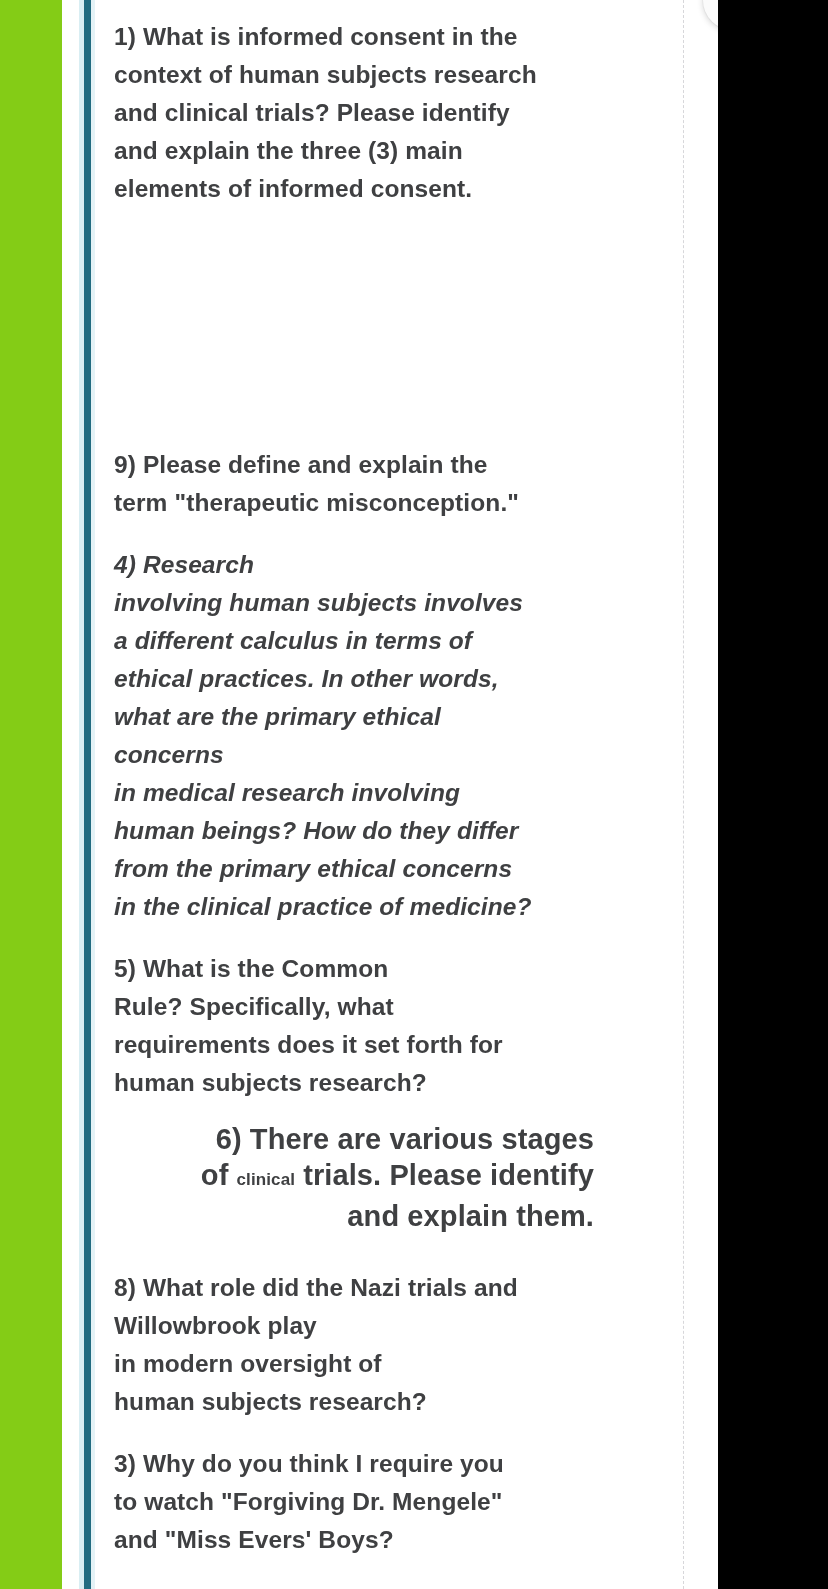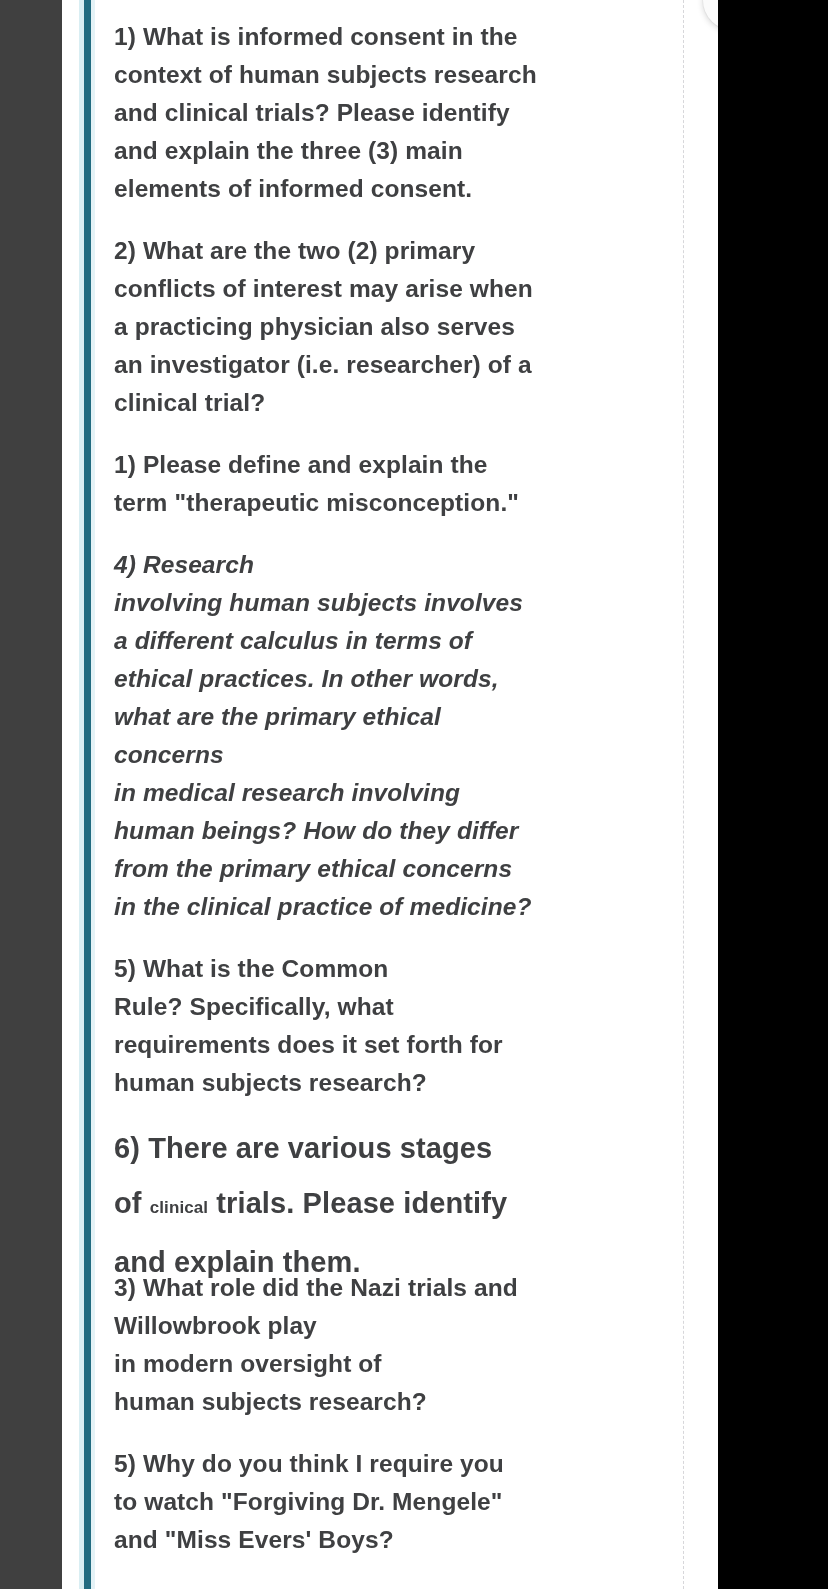--- a/index.html
+++ b/index.html
@@ -13,21 +13,21 @@
     height: 1589px;
     overflow: hidden;
     font-family: "Liberation Sans", "DejaVu Sans", sans-serif;
   }
 
   
   #viewport {
     position: relative;
     width: 680px;
     height: 1589px;
-    background: #404040;
+    background: #84cc16;
   }
 
   
   #page {
     position: absolute;
     left: 62px;
     top: 0;
     width: 656px;
     height: 1589px;
     background: #ffffff;
@@ -95,21 +95,22 @@
   #q3 { position: absolute; top: 446px;  left: 0; width: 470px; }
   #q4 { position: absolute; top: 546px;  left: 0; width: 470px; font-style: italic; }
   #q5 { position: absolute; top: 950px;  left: 0; width: 470px; }
   #q6 { position: absolute; top: 1121px; left: 0; width: 480px; }
   #q7 { position: absolute; top: 1269px; left: 0; width: 470px; }
   #q8 { position: absolute; top: 1445px; left: 0; width: 470px; }
 
   
   #q6 .qa-block {
     font-size: 29px;
-    line-height: 55px;
+    line-height: 36px;
+    text-align: right;
   }
   
   #q6 .inline-small {
     font-size: 17px;
   }
 
   
   #next-button {
     position: absolute;
     left: 641px;
@@ -142,30 +143,23 @@
     <div id="content">
 
       <div id="q1">
         <p class="qa-block">1) What is informed consent in the
 context of human subjects research
 and clinical trials? Please identify
 and explain the three (3) main
 elements of informed consent.</p>
       </div>
 
-      <div id="q2">
-        <p class="qa-block">2) What are the two (2) primary
-conflicts of interest may arise when
-a practicing physician also serves
-an investigator (i.e. researcher) of a
-clinical trial?</p>
-      </div>
 
       <div id="q3">
-        <p class="qa-block">1) Please define and explain the
+        <p class="qa-block">9) Please define and explain the
 term "therapeutic misconception."</p>
       </div>
 
       <div id="q4">
         <p class="qa-block">4) Research
 involving human subjects involves
 a different calculus in terms of
 ethical practices. In other words,
 what are the primary ethical
 concerns
@@ -182,28 +176,28 @@
 human subjects research?</p>
       </div>
 
       <div id="q6">
         <p class="qa-block"><span>6) There are various stages
 of </span><span class="inline-small">clinical</span><span> trials. Please identify
 and explain them.</span></p>
       </div>
 
       <div id="q7">
-        <p class="qa-block">3) What role did the Nazi trials and
+        <p class="qa-block">8) What role did the Nazi trials and
 Willowbrook play
 in modern oversight of
 human subjects research?</p>
       </div>
 
       <div id="q8">
-        <p class="qa-block">5) Why do you think I require you
+        <p class="qa-block">3) Why do you think I require you
 to watch "Forgiving Dr. Mengele"
 and "Miss Evers' Boys?</p>
       </div>
 
     </div>
 
     <div id="next-button">
       
     </div>
 

